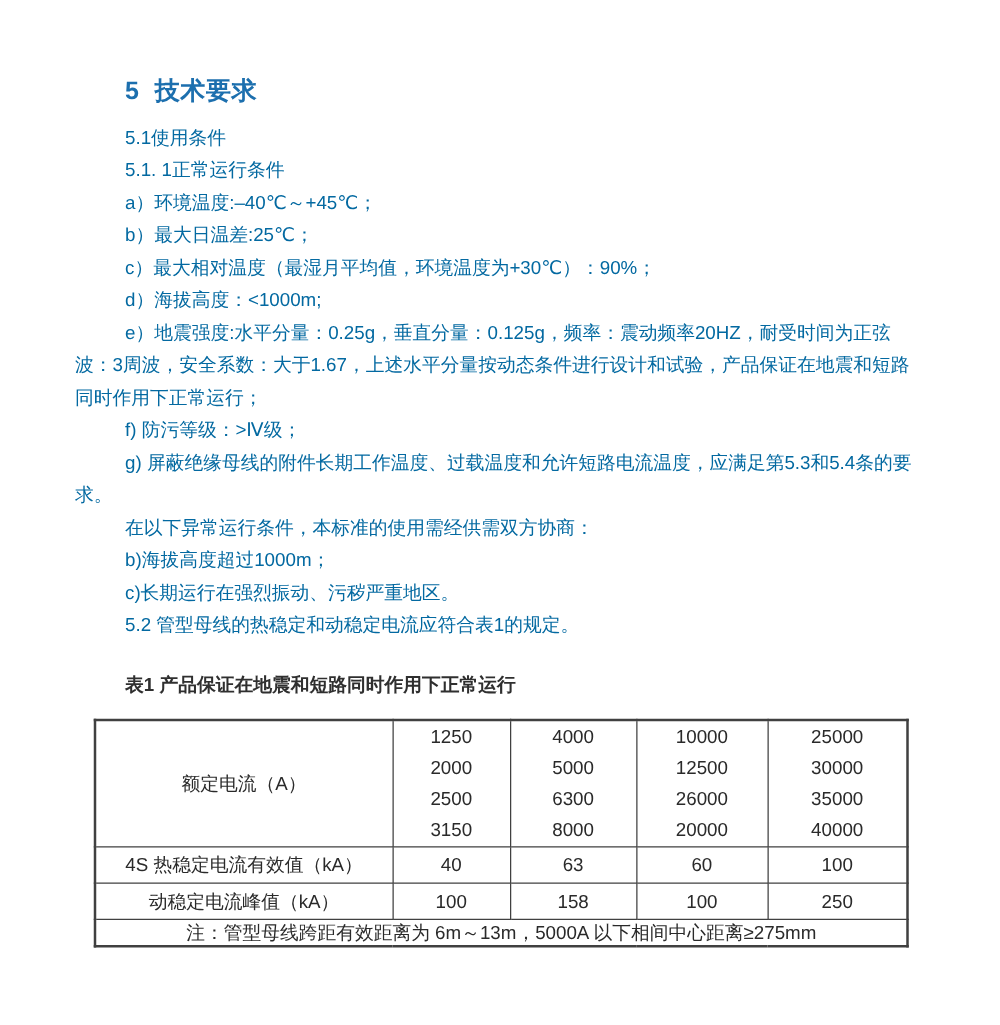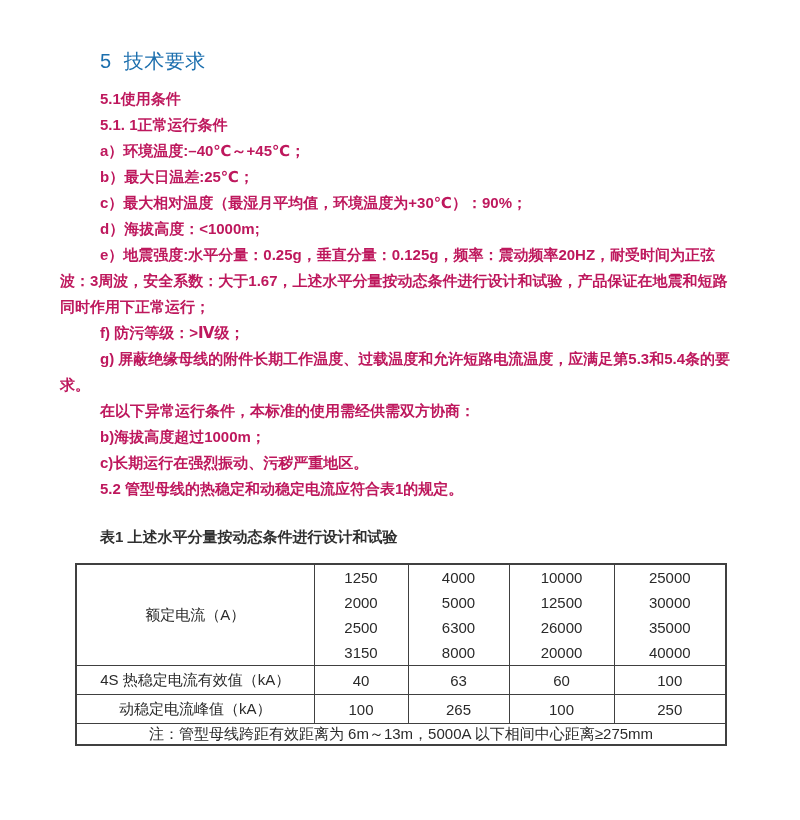--- a/index.html
+++ b/index.html
@@ -8,36 +8,35 @@
     width: 800px;
     height: 820px;
     box-sizing: border-box;
     background: #ffffff;
     padding: 48px 60px 0 60px;
     font-family: "Liberation Sans", "DejaVu Sans", sans-serif;
     color: #333333;
     overflow: hidden;
   }
   .title {
-    margin: 0 0 12px 0;
+    margin: 12px 0 12px 0;
     font-size: 20px;
-    font-weight: 400;
+    font-weight: 700;
     color: #1c6fae;
     text-indent: 40px;
     white-space: pre-wrap;
     letter-spacing: 0.5px;
     line-height: 26px;
   }
   .para {
     margin: 0;
     font-size: 15px;
     line-height: 26px;
     text-indent: 40px;
-    color: #be185d;
-    font-weight: bold;
+    color: #0369a1;
   }
   .caption {
     margin: 22px 0 13px 0;
     font-size: 15px;
     line-height: 26px;
     text-indent: 40px;
     font-weight: 600;
     color: #2f2f2f;
   }
   table.spec-table {
@@ -88,21 +87,21 @@
   <p class="para">c）最大相对温度（最湿月平均值，环境温度为+30℃）：90%；</p>
   <p class="para">d）海拔高度：&lt;1000m;</p>
   <p class="para">e）地震强度:水平分量：0.25g，垂直分量：0.125g，频率：震动频率20HZ，耐受时间为正弦波：3周波，安全系数：大于1.67，上述水平分量按动态条件进行设计和试验，产品保证在地震和短路同时作用下正常运行；</p>
   <p class="para">f) 防污等级：&gt;Ⅳ级；</p>
   <p class="para">g) 屏蔽绝缘母线的附件长期工作温度、过载温度和允许短路电流温度，应满足第5.3和5.4条的要求。</p>
   <p class="para">在以下异常运行条件，本标准的使用需经供需双方协商：</p>
   <p class="para">b)海拔高度超过1000m；</p>
   <p class="para">c)长期运行在强烈振动、污秽严重地区。</p>
   <p class="para">5.2 管型母线的热稳定和动稳定电流应符合表1的规定。</p>
 
-  <p class="caption">表1  上述水平分量按动态条件进行设计和试验</p>
+  <p class="caption">表1  产品保证在地震和短路同时作用下正常运行</p>
 
   <table class="spec-table">
     <colgroup>
       <col class="col-label">
         <col class="col-v1">
         <col class="col-v2">
         <col class="col-v3">
         <col class="col-v4">
     </colgroup>
     <tbody>
@@ -136,21 +135,21 @@
       <tr class="ka-row">
         <td class="row-label">4S 热稳定电流有效值（kA）</td>
         <td>40</td>
         <td>63</td>
         <td>60</td>
         <td>100</td>
       </tr>
       <tr class="ka-row">
         <td class="row-label">动稳定电流峰值（kA）</td>
         <td>100</td>
-        <td>265</td>
+        <td>158</td>
         <td>100</td>
         <td>250</td>
       </tr>
       <tr>
         <td class="note-cell" colspan="5">注：管型母线跨距有效距离为 6m～13m，5000A 以下相间中心距离≥275mm</td>
       </tr>
     </tbody>
   </table>
 
 </div>

